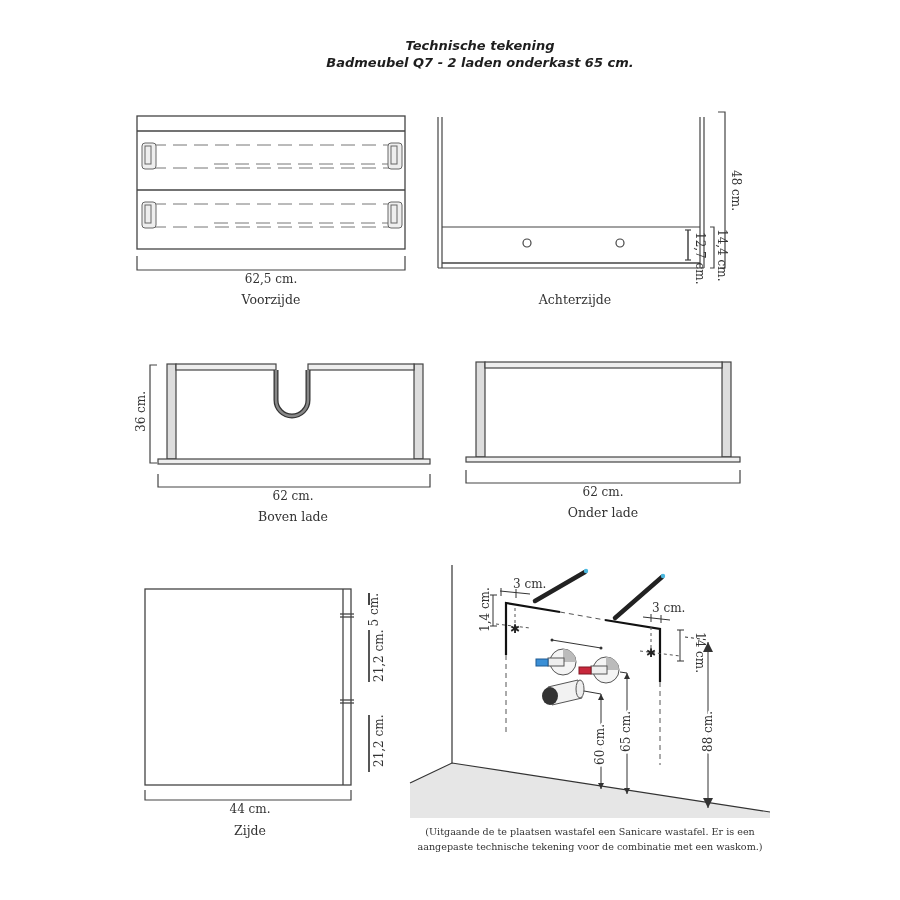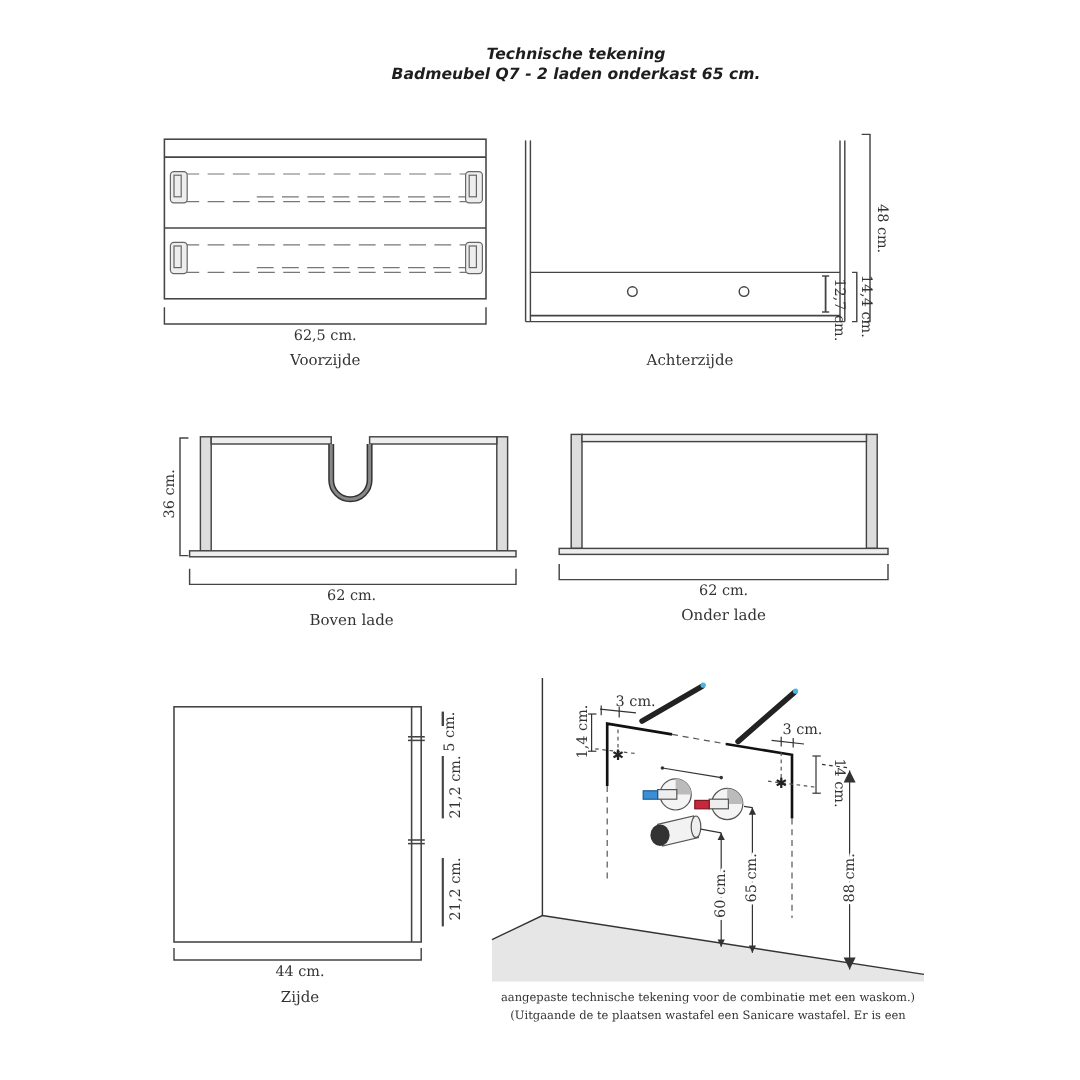--- a/index.html
+++ b/index.html
@@ -208,15 +208,15 @@
   <text class="lbl" x="513" y="588" font-size="11.5">3 cm.</text>
   <text class="lbl" x="652" y="612" font-size="11.5">3 cm.</text>
   <text class="lbl" transform="translate(489,632) rotate(-90)" font-size="11">1,4 cm.</text>
   <text class="lbl" transform="translate(696,632) rotate(90)" font-size="11">14 cm.</text>
   <text class="lbl" transform="translate(604,765) rotate(-90)" font-size="11.5" fill="#333" style="paint-order:stroke" stroke="#fff" stroke-width="5">60 cm.</text>
   <text class="lbl" transform="translate(630,752) rotate(-90)" font-size="11.5" style="paint-order:stroke" stroke="#fff" stroke-width="5">65 cm.</text>
   <text class="lbl" transform="translate(712,752) rotate(-90)" font-size="11.5" style="paint-order:stroke" stroke="#fff" stroke-width="5">88 cm.</text>
 </svg>
 
 <div class="note">
+  <div>(Uitgaande de te plaatsen wastafel een Sanicare wastafel. Er is een</div>
   <div>aangepaste technische tekening voor de combinatie met een waskom.)</div>
-  <div>(Uitgaande de te plaatsen wastafel een Sanicare wastafel. Er is een</div>
 </div>
 
 </body></html>

